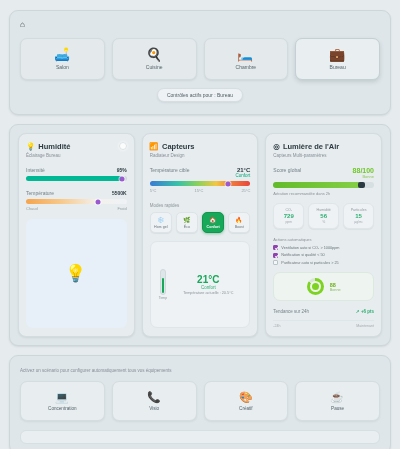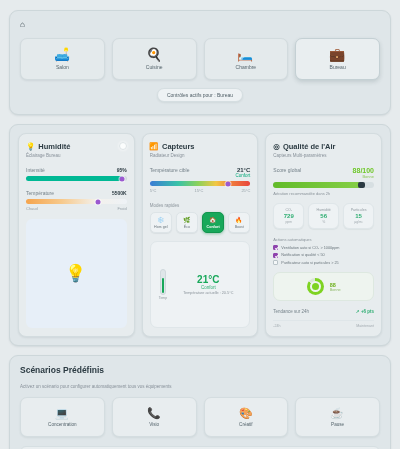--- a/index.html
+++ b/index.html
@@ -353,21 +353,21 @@
           <div class="thermo-cur">Température actuelle : 20.5°C</div>
         </div>
       </div>
     </div>
 
     <div class="ctrl-card">
       <div class="card-hd">
         <div>
           <div class="card-title">
             <span>◎</span>
-            <span>Qualité de l'Air</span>
+            <span>Lumière de l'Air</span>
           </div>
           <div class="card-sub">Capteurs Multi-paramètres</div>
         </div>
       </div>
 
       <div class="score-row">
         <span class="score-lbl">Score global</span>
         <div>
           <div class="score-val">88/100</div>
           <div class="score-qual">Bonne</div>
@@ -430,21 +430,20 @@
         <span class="trend-val">↗ +6 pts</span>
       </div>
       <div class="tick-row">
         <span class="tick">-24h</span>
         <span class="tick">Maintenant</span>
       </div>
     </div>
   </div>
 
   <div class="panel scen-sec">
-    <div class="sec-title">Scénarios Prédéfinis</div>
     <div class="scen-sub">Activez un scénario pour configurer automatiquement tous vos équipements</div>
     <div class="scen-row">
       <div class="scen-card">
         <span class="scen-ic">💻</span>
         <span class="scen-lb">Concentration</span>
       </div>
       <div class="scen-card">
         <span class="scen-ic">📞</span>
         <span class="scen-lb">Visio</span>
       </div>

